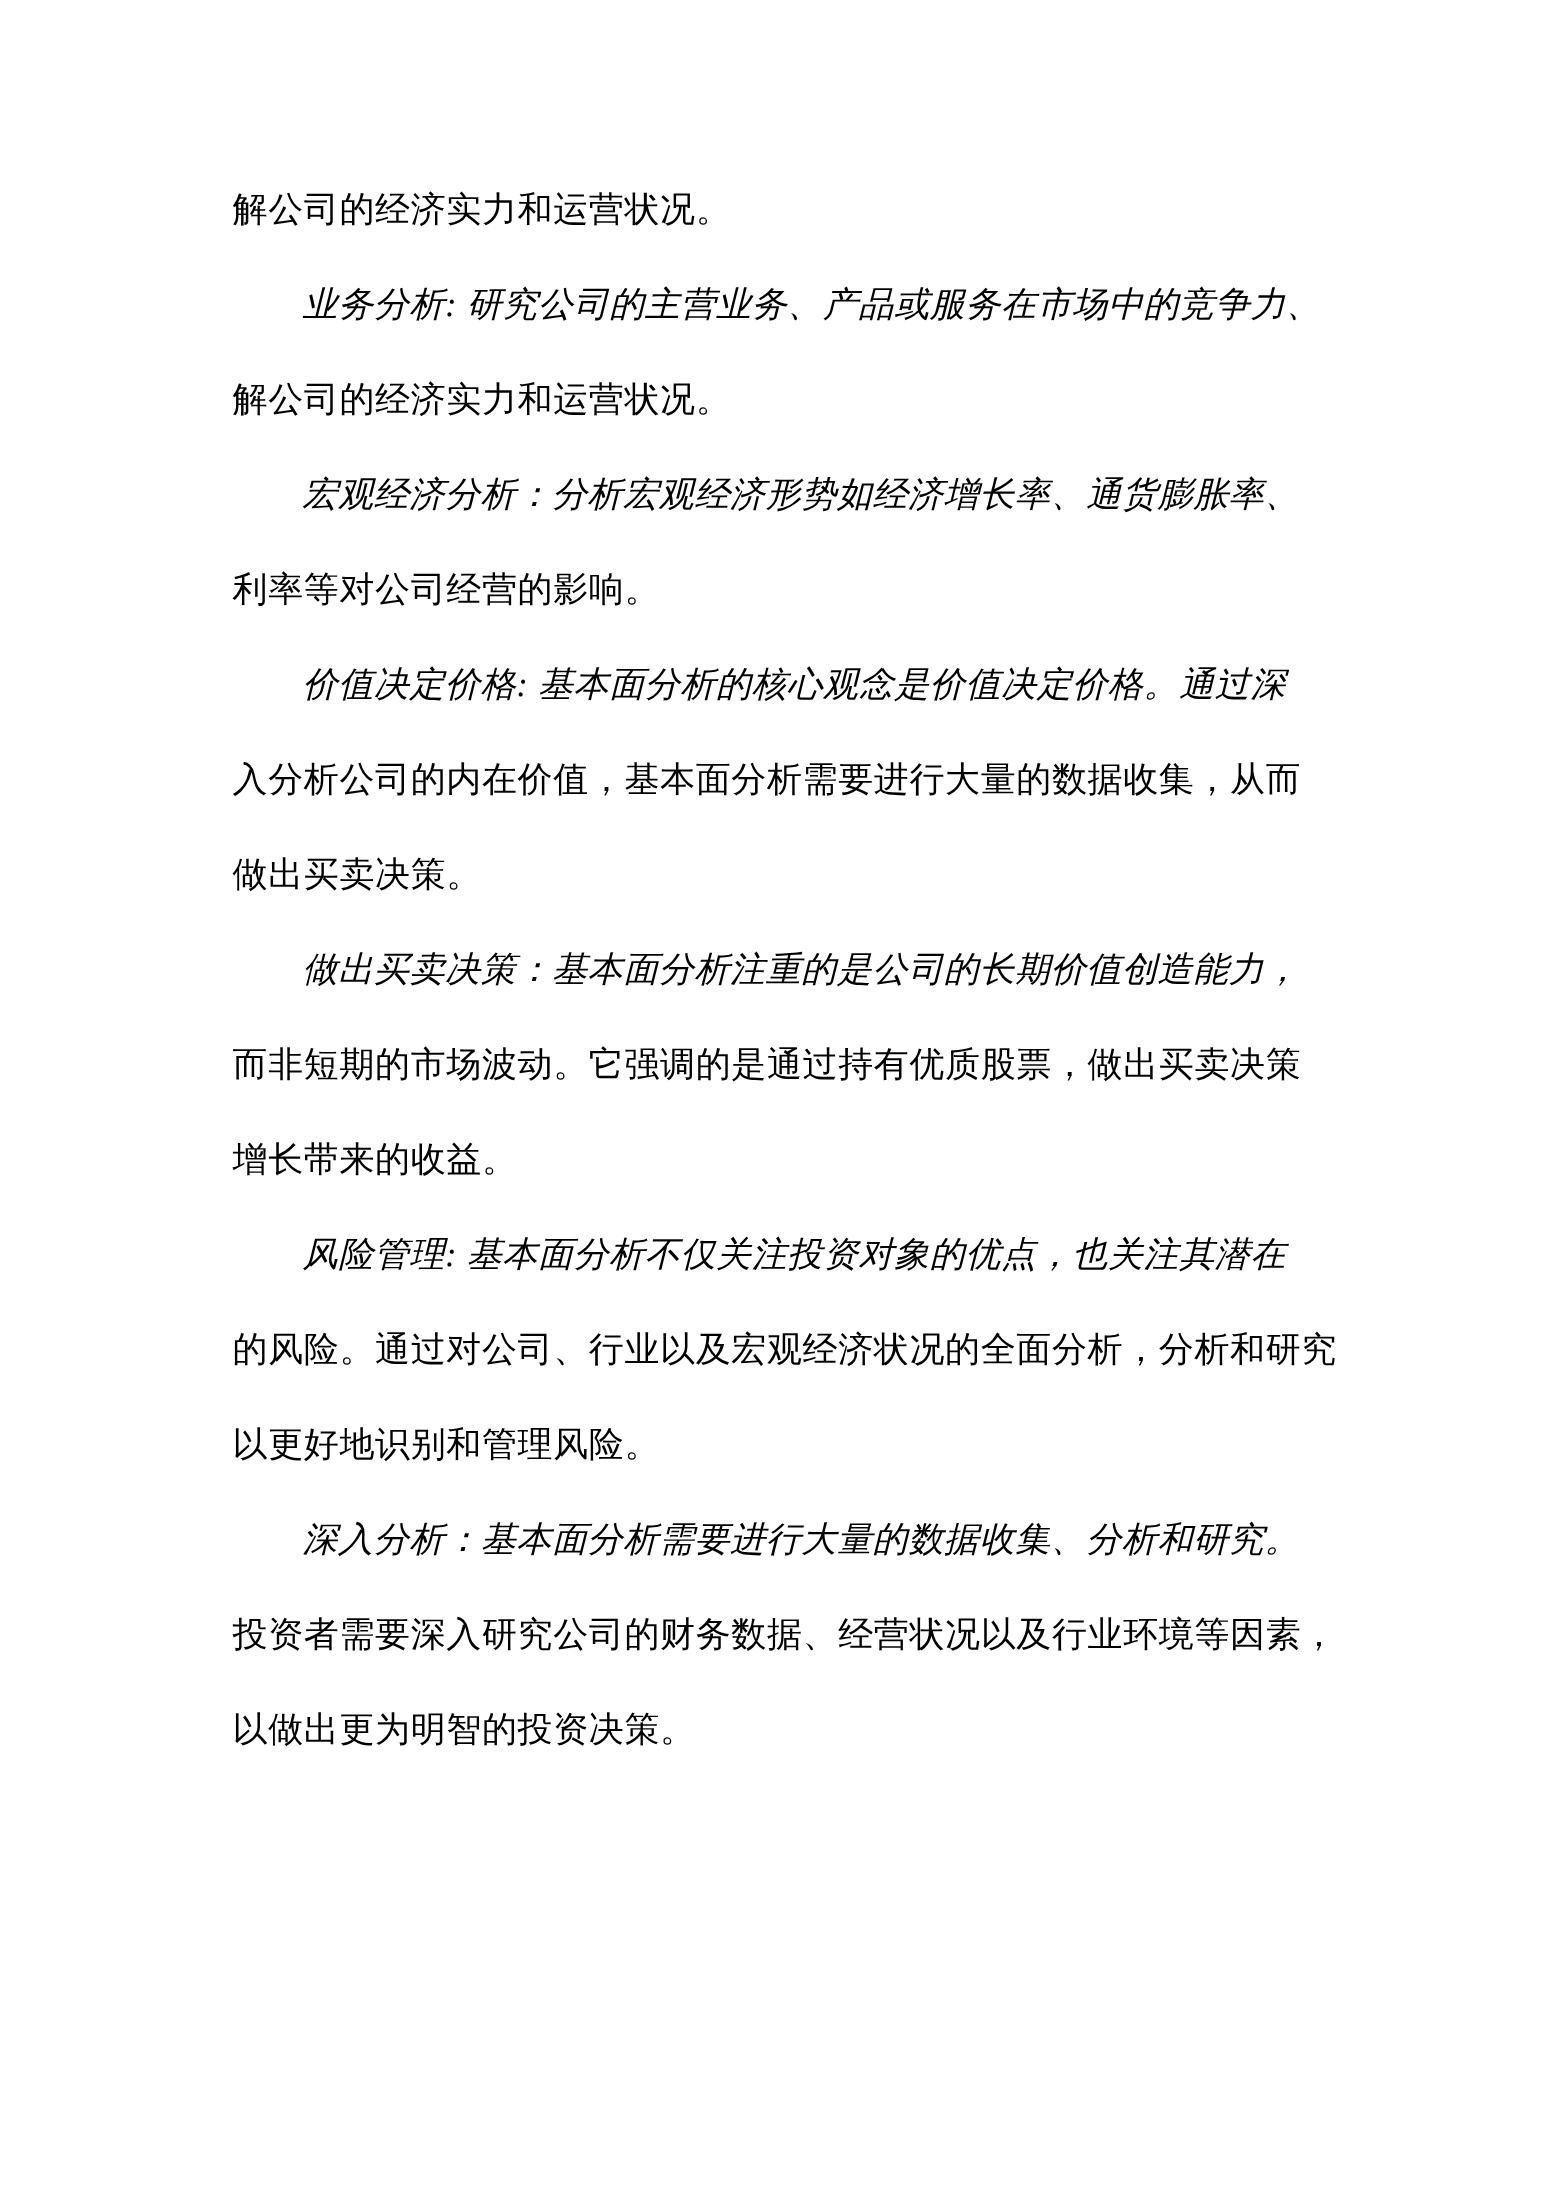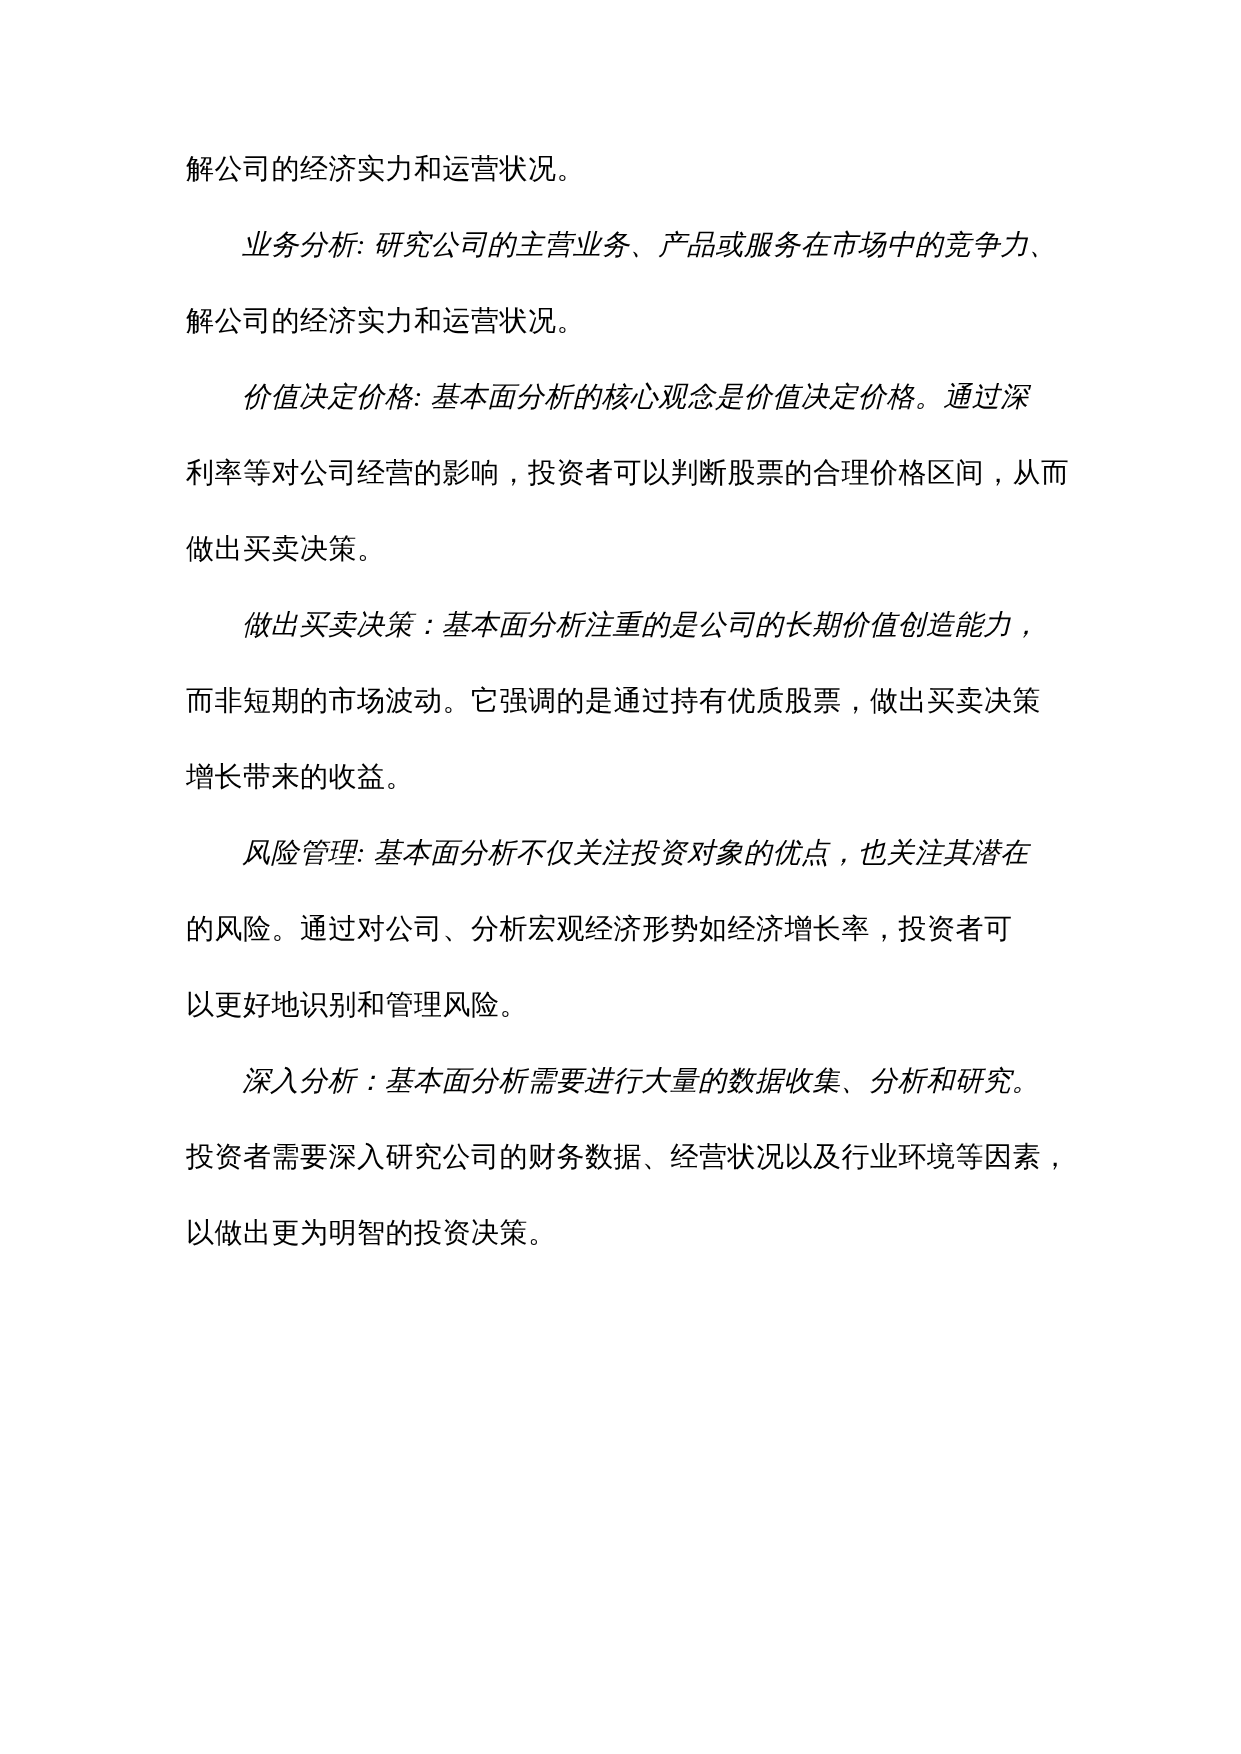--- a/index.html
+++ b/index.html
@@ -50,32 +50,36 @@
 
 <div class="page">
     <div class="paragraph">
       <div class="line para-end">解公司的经济实力和运营状况。</div>
     </div>
     <div class="paragraph">
       <div class="line indent">业务分析: 研究公司的主营业务、产品或服务在市场中的竞争力、</div>
       <div class="line para-end">解公司的经济实力和运营状况。</div>
     </div>
     <div class="paragraph">
+      <div class="line indent">宏观经济分析：分析宏观经济形势如经济增长率、通货膨胀率、</div>
+      <div class="line para-end">利率等对公司经营的影响。</div>
+    </div>
+    <div class="paragraph">
       <div class="line indent">价值决定价格: 基本面分析的核心观念是价值决定价格。通过深</div>
-      <div class="line">利率等对公司经营的影响，投资者可以判断股票的合理价格区间，从而</div>
+      <div class="line">入分析公司的内在价值，基本面分析需要进行大量的数据收集，从而</div>
       <div class="line para-end">做出买卖决策。</div>
     </div>
     <div class="paragraph">
       <div class="line indent">做出买卖决策：基本面分析注重的是公司的长期价值创造能力，</div>
       <div class="line">而非短期的市场波动。它强调的是通过持有优质股票，做出买卖决策</div>
       <div class="line para-end">增长带来的收益。</div>
     </div>
     <div class="paragraph">
       <div class="line indent">风险管理: 基本面分析不仅关注投资对象的优点，也关注其潜在</div>
-      <div class="line">的风险。通过对公司、分析宏观经济形势如经济增长率，投资者可</div>
+      <div class="line">的风险。通过对公司、行业以及宏观经济状况的全面分析，分析和研究</div>
       <div class="line para-end">以更好地识别和管理风险。</div>
     </div>
     <div class="paragraph">
       <div class="line indent">深入分析：基本面分析需要进行大量的数据收集、分析和研究。</div>
       <div class="line">投资者需要深入研究公司的财务数据、经营状况以及行业环境等因素，</div>
       <div class="line para-end">以做出更为明智的投资决策。</div>
     </div>
   </div>
 
 </body></html>

